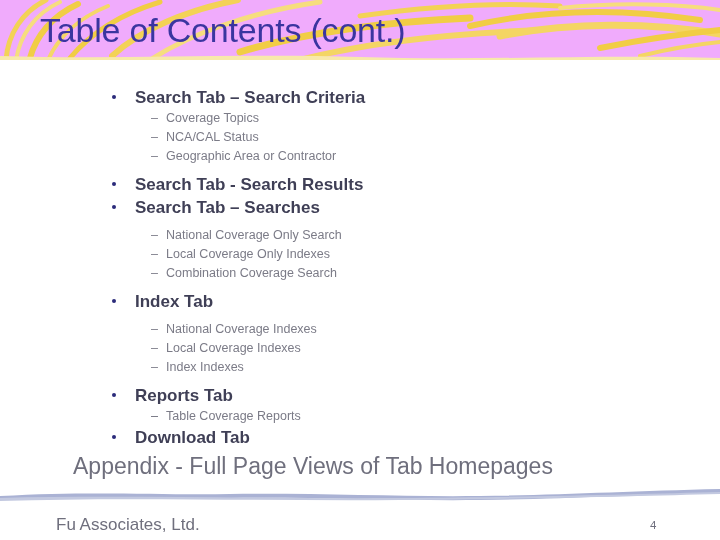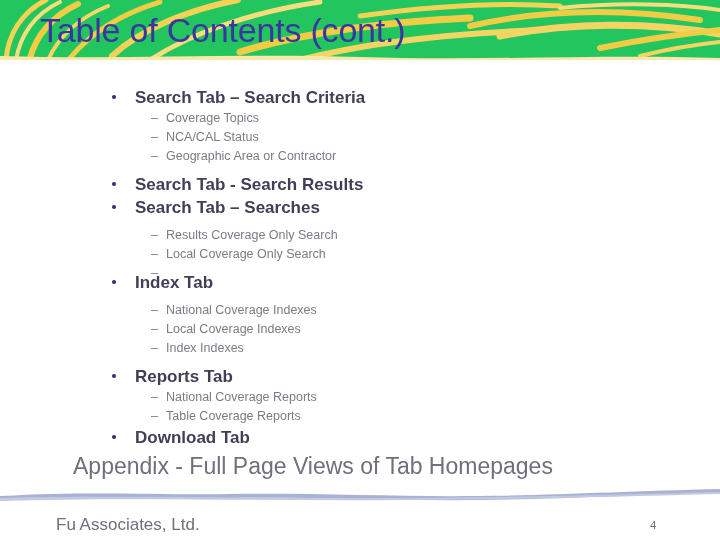--- a/index.html
+++ b/index.html
@@ -21,21 +21,21 @@
     overflow: hidden;
   }
 
   
   .header-band {
     position: absolute;
     left: 0;
     top: 0;
     width: 720px;
     height: 60px;
-    background: #22c55e;
+    background: #f0abfc;
     overflow: hidden;
   }
   .header-band svg {
     position: absolute;
     left: 0;
     top: 0;
     display: block;
   }
   .slide-title {
     position: absolute;
@@ -193,28 +193,29 @@
       <span>Search Tab - Search Results</span>
     </div>
 
     <div class="lvl1">
       <span class="dot"></span>
       <span>Search Tab – Searches</span>
     </div>
     <div class="group-gap"></div>
     <div class="lvl2">
       <span class="dash">–</span>
-      <span>Results Coverage Only Search</span>
-    </div>
-    <div class="lvl2">
-      <span class="dash">–</span>
-      <span>Local Coverage Only Search</span>
-    </div>
-    <div class="lvl2">
-      <span class="dash">–</span>
+      <span>National Coverage Only Search</span>
+    </div>
+    <div class="lvl2">
+      <span class="dash">–</span>
+      <span>Local Coverage Only Indexes</span>
+    </div>
+    <div class="lvl2">
+      <span class="dash">–</span>
+      <span>Combination Coverage Search</span>
     </div>
 
     <div class="group-gap"></div>
 
     <div class="lvl1">
       <span class="dot"></span>
       <span>Index Tab</span>
     </div>
     <div class="group-gap"></div>
     <div class="lvl2">
@@ -231,21 +232,20 @@
     </div>
 
     <div class="group-gap"></div>
 
     <div class="lvl1">
       <span class="dot"></span>
       <span>Reports Tab</span>
     </div>
     <div class="lvl2">
       <span class="dash">–</span>
-      <span>National Coverage Reports</span>
     </div>
     <div class="lvl2">
       <span class="dash">–</span>
       <span>Table Coverage Reports</span>
     </div>
 
     <div class="lvl1">
       <span class="dot"></span>
       <span>Download Tab</span>
     </div>

